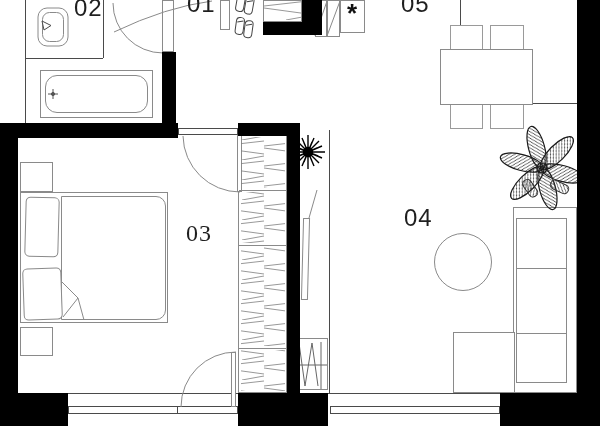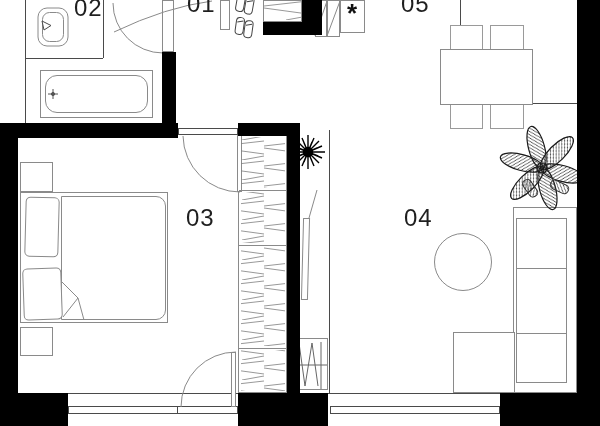--- a/index.html
+++ b/index.html
@@ -165,17 +165,17 @@
       <rect x="0" y="0" width="9" height="19" rx="4" fill="url(#lh)"></rect>
     </g>
     <g transform="translate(549,187) rotate(-65)" stroke="#333">
       <rect x="0" y="0" width="9" height="19" rx="4" fill="url(#lh)"></rect>
     </g>
   </svg>
 
   <div class="glabel" style="left:74px;top:-6px;">02</div>
   <div class="glabel" style="left:187px;top:-10px;">01</div>
   <div class="glabel" style="left:401px;top:-10px;">05</div>
-  <div class="glabel" style="left:186px;top:204px;">03</div>
+  <div class="glabel" style="left:186px;top:220px;font-family:Liberation Serif, serif;">03</div>
   <div class="glabel" style="left:404px;top:204px;">04</div>
   <div class="star" style="left:340px;top:-2px;width:24px;text-align:center;">*</div>
 
 </div>
 
 </body></html>

